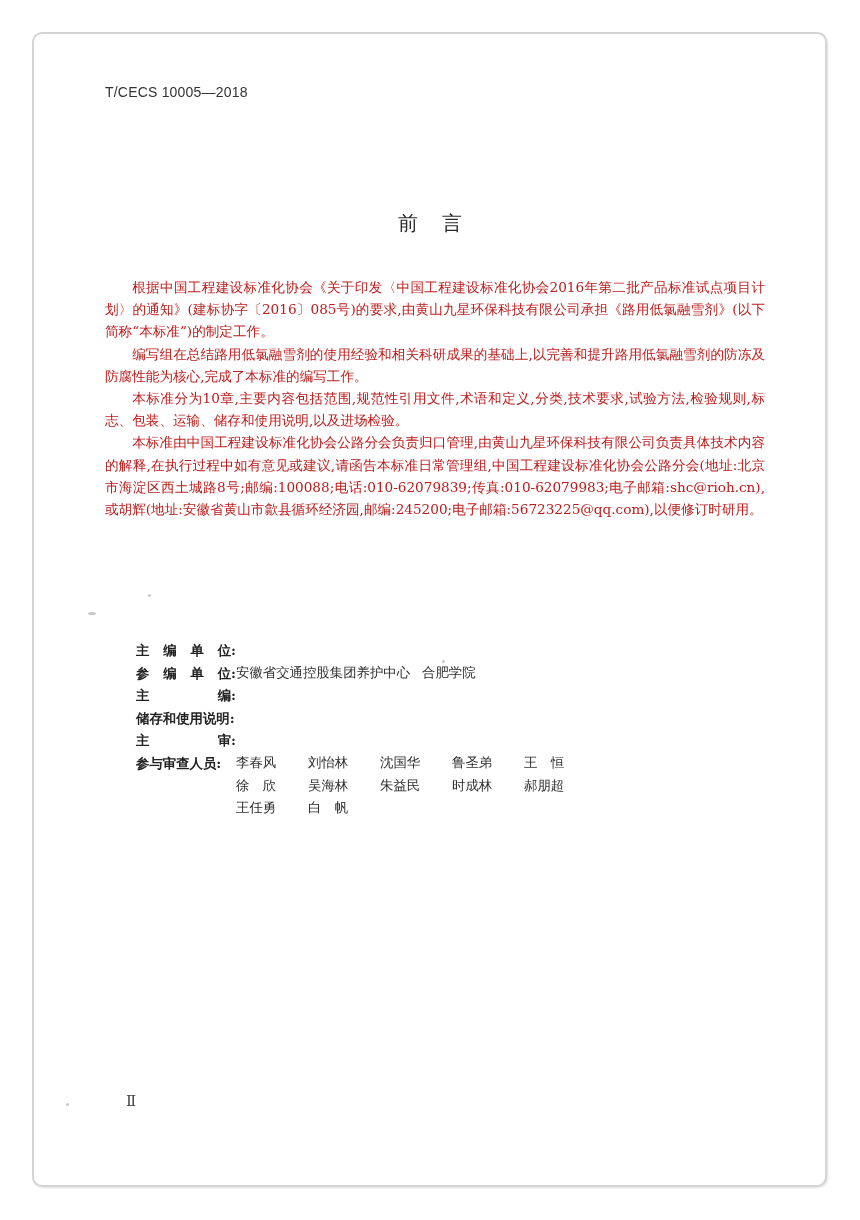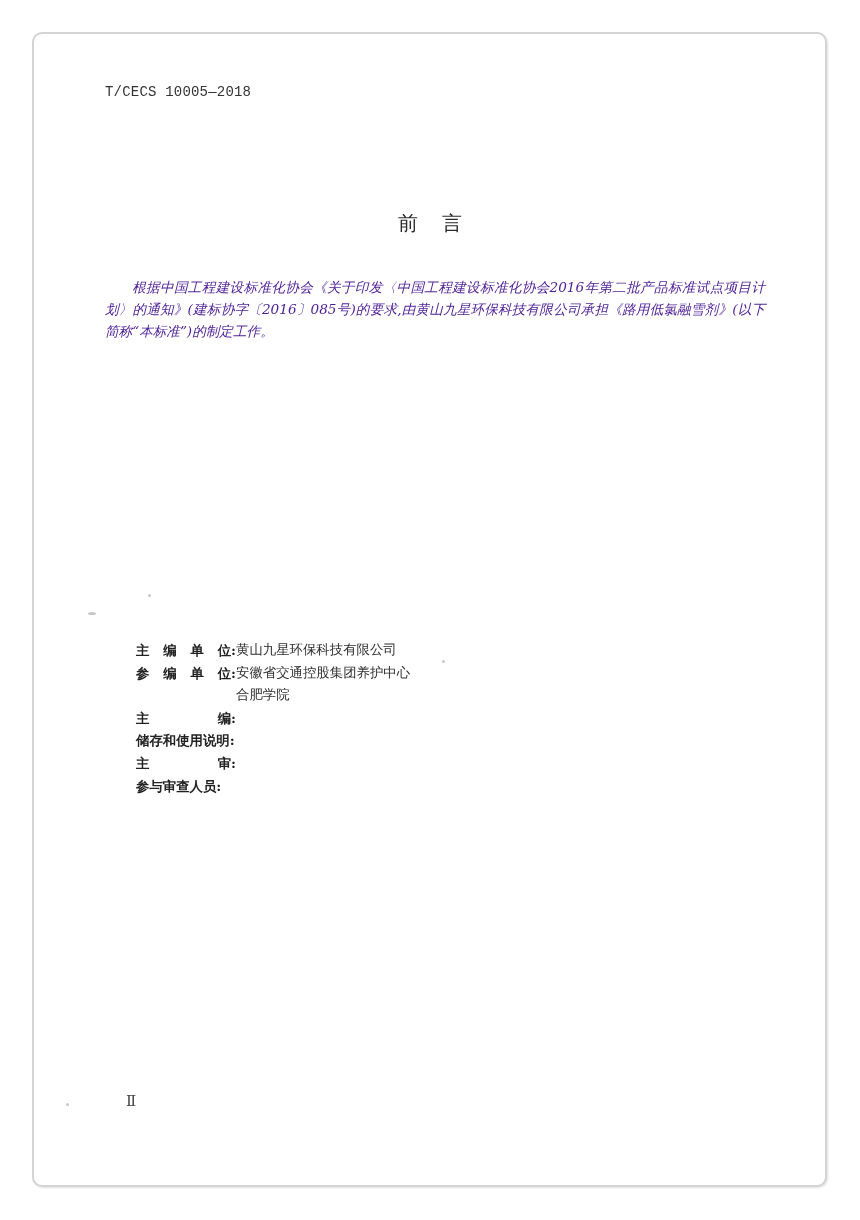--- a/index.html
+++ b/index.html
@@ -24,21 +24,21 @@
     border: 2px solid #d4d4d4;
     border-radius: 10px;
     box-shadow: 1px 1px 2px rgba(0,0,0,0.12);
     background: #ffffff;
     box-sizing: border-box;
   }
   .std-code {
     position: absolute;
     left: 105px;
     top: 84px;
-    font-family: Liberation Mono, monospace;
+    font-family: Liberation Sans, sans-serif;
     font-size: 14px;
     color: #333;
     letter-spacing: 0.2px;
   }
   .title {
     position: absolute;
     left: 0;
     width: 860px;
     top: 210px;
     text-align: center;
@@ -47,23 +47,22 @@
     letter-spacing: 24px;
     text-indent: 24px;
   }
   .body-text {
     position: absolute;
     left: 105px;
     top: 276px;
     width: 660px;
     font-size: 13.6px;
     line-height: 22.2px;
-    color: #4c1d95;
+    color: #b91c1c;
     text-align: justify;
-    font-style: italic;
   }
   .body-text p {
     margin: 0;
     text-indent: 2em;
   }
   .credits {
     position: absolute;
     left: 136px;
     top: 639px;
     font-size: 13.4px;
@@ -92,21 +91,20 @@
   }
   .credit-values .val {
     min-width: 60px;
     margin-right: 12px;
     white-space: nowrap;
   }
   .credit-values.single .val {
     min-width: 0;
   }
   .credit-values.block {
-    flex-direction: column;
   }
   .page-number {
     position: absolute;
     left: 126px;
     top: 1092px;
     font-family: "Liberation Serif", "DejaVu Serif", serif;
     font-size: 15px;
     color: #444;
   }
   .speck {
@@ -121,34 +119,34 @@
 <body>
 
 <div class="page-frame"></div>
 
 <div class="std-code">T/CECS 10005—2018</div>
 
 <div class="title">前言</div>
 
 <div class="body-text">
   <p>根据中国工程建设标准化协会《关于印发〈中国工程建设标准化协会2016年第二批产品标准试点项目计划〉的通知》(建标协字〔2016〕085号)的要求,由黄山九星环保科技有限公司承担《路用低氯融雪剂》(以下简称“本标准”)的制定工作。</p>
+  <p>编写组在总结路用低氯融雪剂的使用经验和相关科研成果的基础上,以完善和提升路用低氯融雪剂的防冻及防腐性能为核心,完成了本标准的编写工作。</p>
+  <p>本标准分为10章,主要内容包括范围,规范性引用文件,术语和定义,分类,技术要求,试验方法,检验规则,标志、包装、运输、储存和使用说明,以及进场检验。</p>
+  <p>本标准由中国工程建设标准化协会公路分会负责归口管理,由黄山九星环保科技有限公司负责具体技术内容的解释,在执行过程中如有意见或建议,请函告本标准日常管理组,中国工程建设标准化协会公路分会(地址:北京市海淀区西土城路8号;邮编:100088;电话:010-62079839;传真:010-62079983;电子邮箱:shc@rioh.cn),或胡辉(地址:安徽省黄山市歙县循环经济园,邮编:245200;电子邮箱:56723225@qq.com),以便修订时研用。</p>
 </div>
 
 <div class="credits">
 
   <div class="credit-row">
     <div class="credit-label">
       <span>主</span>
       <span>编</span>
       <span>单</span>
       <span><span>位</span><span class="colon">:</span></span>
     </div>
-    <div class="credit-values single">
-      <span class="val">黄山九星环保科技有限公司</span>
-    </div>
   </div>
 
   <div class="credit-row">
     <div class="credit-label">
       <span>参</span>
       <span>编</span>
       <span>单</span>
       <span><span>位</span><span class="colon">:</span></span>
     </div>
     <div class="credit-values block single">
@@ -174,20 +172,34 @@
     <div class="credit-label">
       <span>主</span>
       <span><span>审</span><span class="colon">:</span></span>
     </div>
   </div>
 
   <div class="credit-row">
     <div class="credit-label">
       <span><span>参与审查人员</span><span class="colon">:</span></span>
     </div>
+    <div class="credit-values">
+      <span class="val">李春风</span>
+      <span class="val">刘怡林</span>
+      <span class="val">沈国华</span>
+      <span class="val">鲁圣弟</span>
+      <span class="val">王　恒</span>
+      <span class="val">徐　欣</span>
+      <span class="val">吴海林</span>
+      <span class="val">朱益民</span>
+      <span class="val">时成林</span>
+      <span class="val">郝朋超</span>
+      <span class="val">王任勇</span>
+      <span class="val">白　帆</span>
+    </div>
   </div>
 </div>
 
 <div class="page-number">Ⅱ</div>
 
 <div class="speck" style="left:88px;top:612px;width:8px;height:3px;"></div>
 <div class="speck" style="left:148px;top:594px;"></div>
 <div class="speck" style="left:442px;top:660px;"></div>
 <div class="speck" style="left:66px;top:1103px;"></div>
 

